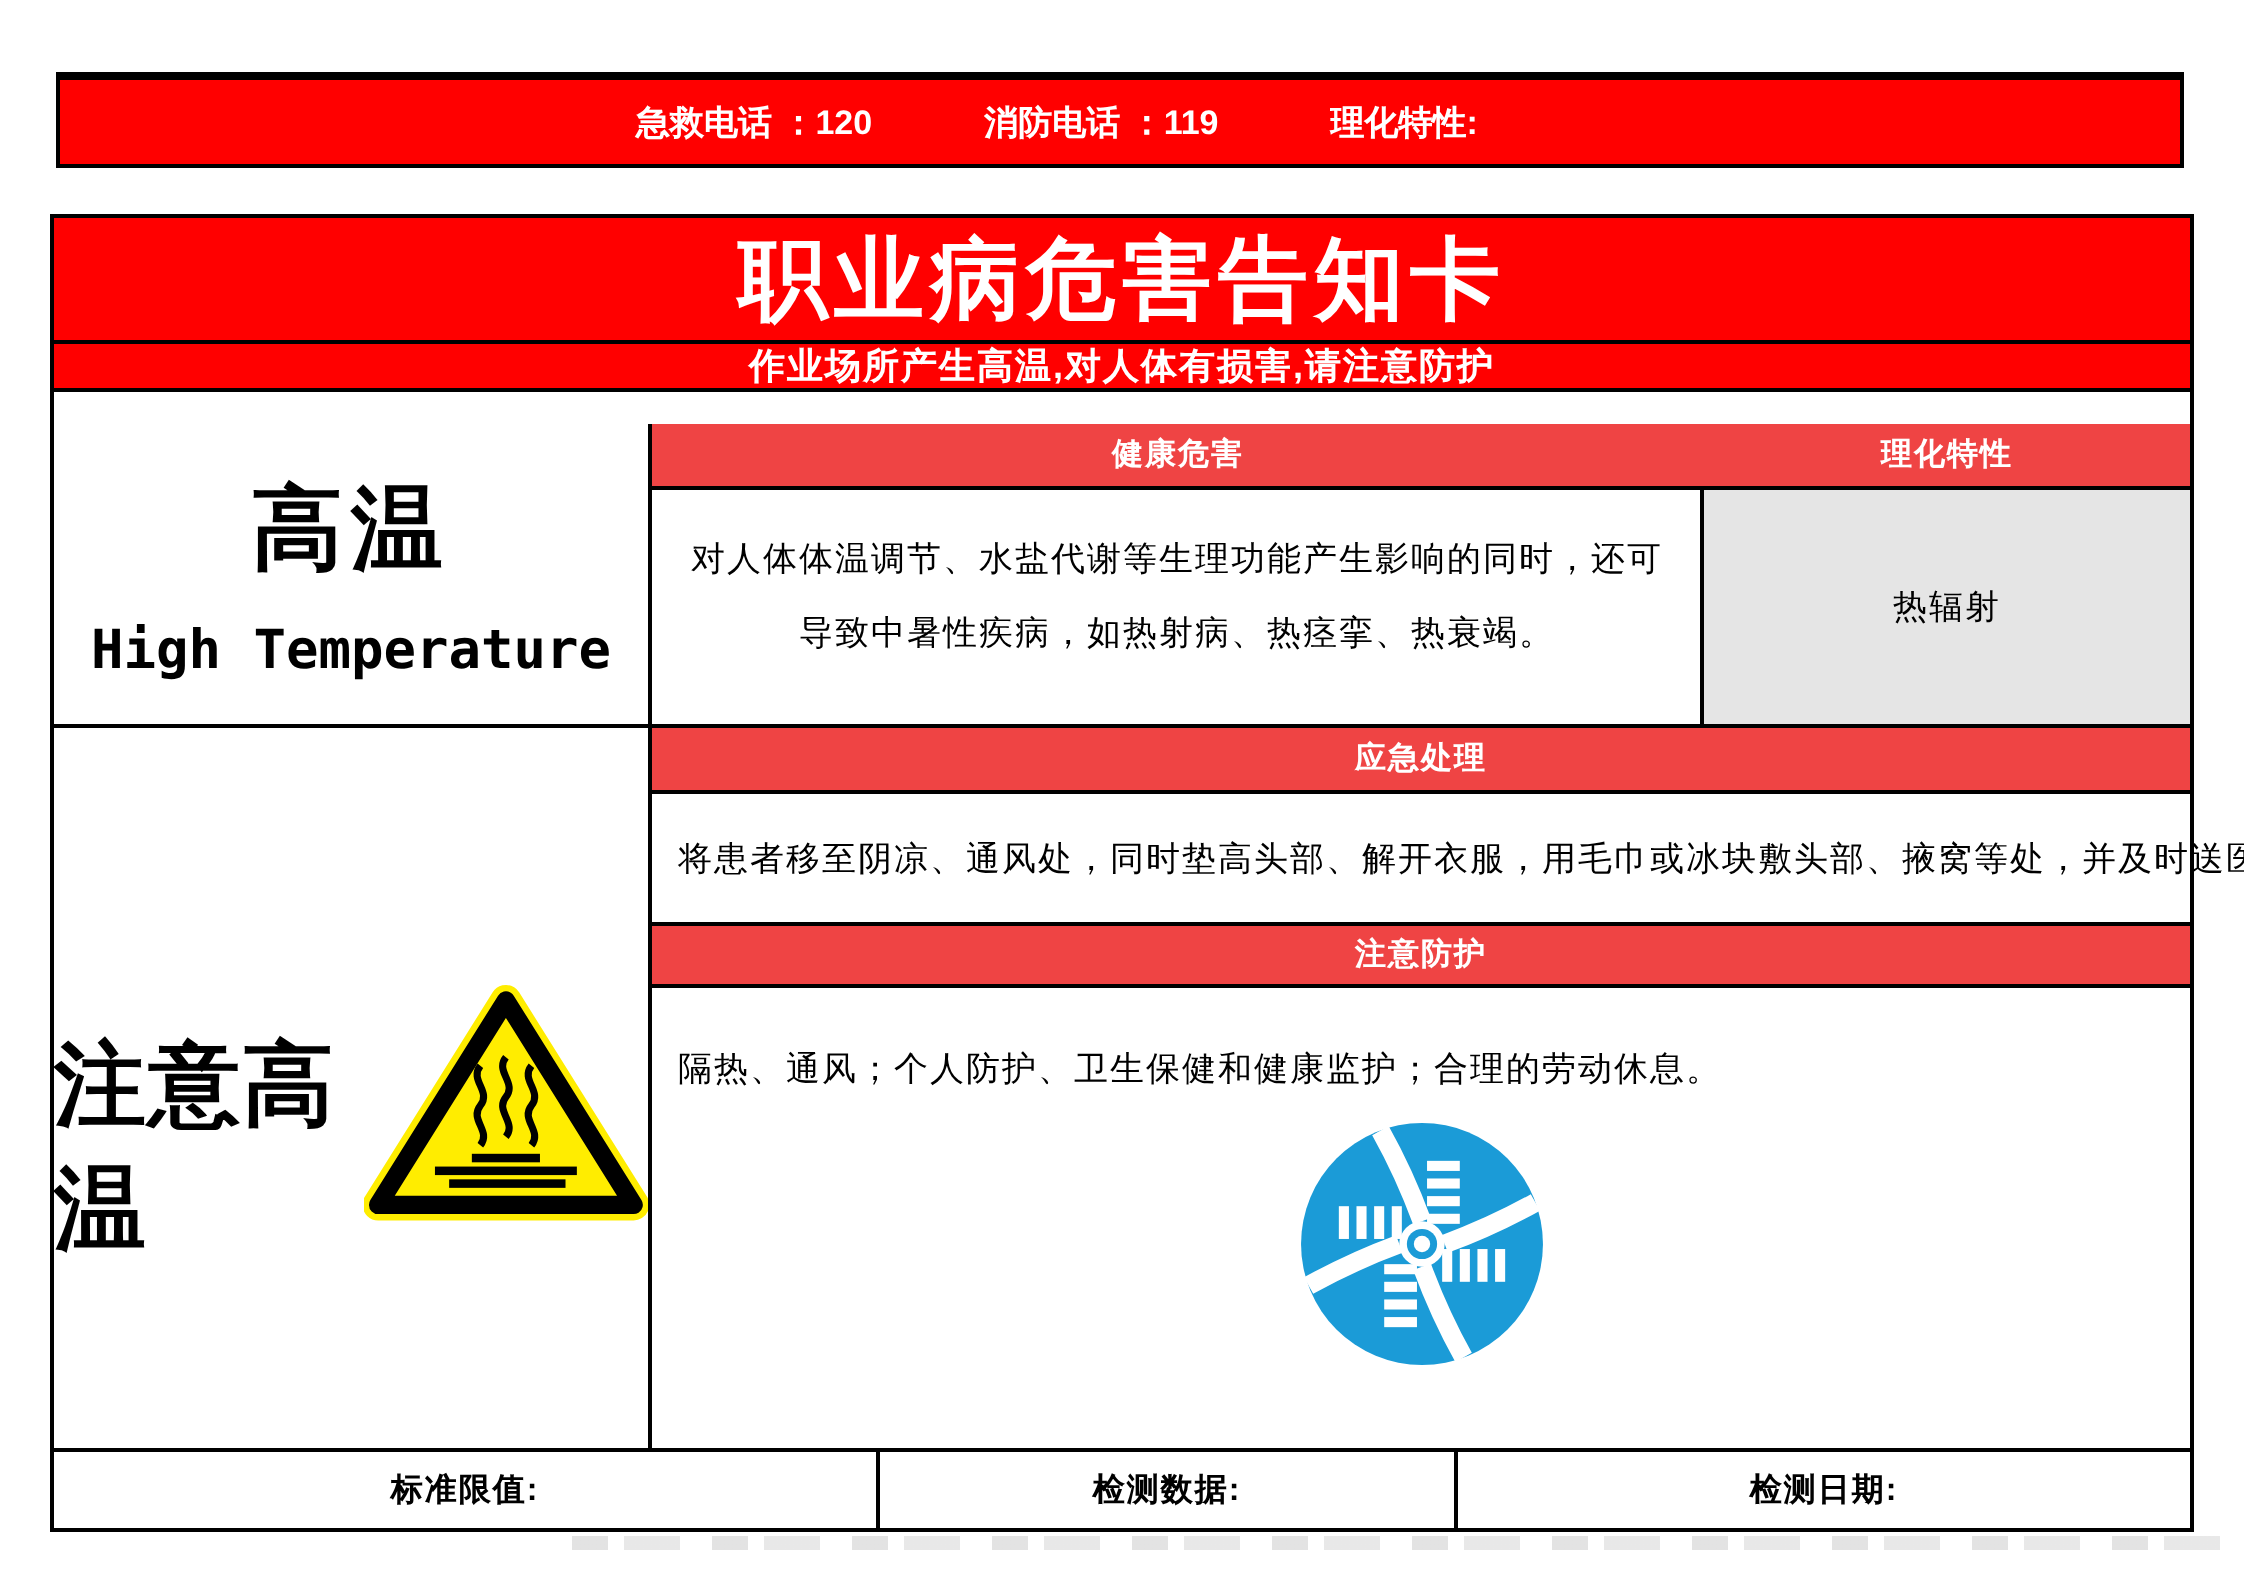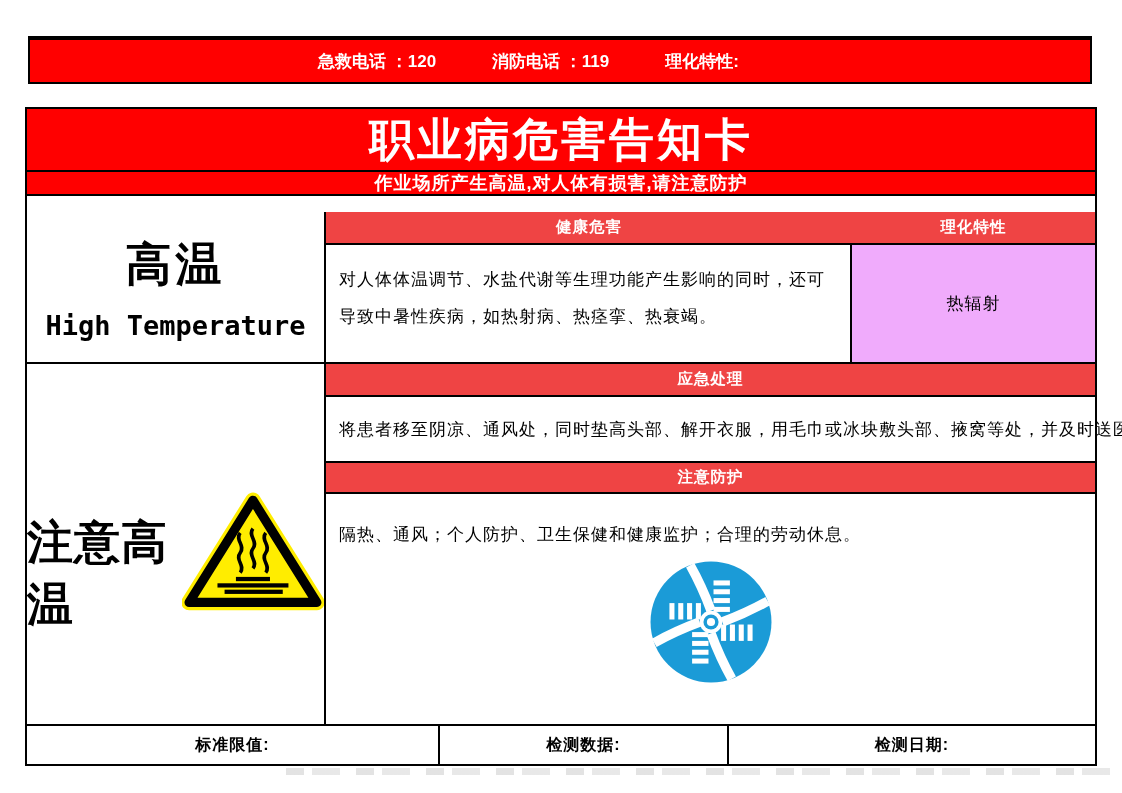--- a/index.html
+++ b/index.html
@@ -68,27 +68,27 @@
   .head-health   { left:299px; top:103px; width:526px; height:33px; }
   .head-physchem { left:825px; top:103px; width:243px; height:33px; }
   .head-emergency  { left:299px; top:255px; width:769px; height:33px; }
   .head-protection { left:299px; top:354px; width:769px; height:31px; }
 
   
   .body-text { font-size:17px; letter-spacing:1px; line-height:37px; }
   .cell-health-text {
     left:299px; top:136px; width:526px; height:119px;
     border-right:2px solid #000; border-bottom:2px solid #000;
-    padding:16px 12px 0 13px; background:#fff;
+    padding:16px 12px 0 13px; background:#fff;text-align:center;
   }
   .cell-physchem {
     left:825px; top:136px; width:243px; height:119px;
     border-bottom:2px solid #000;
     display:flex; align-items:center; justify-content:center;
-    font-size:17px; letter-spacing:1px; background:#f0abfc;
+    font-size:17px; letter-spacing:1px; background:#e5e5e5;
   }
   .cell-emergency-text {
     left:299px; top:288px; width:769px; height:66px;
     border-bottom:2px solid #000;
     display:flex; align-items:center; padding-left:13px; background:#fff;
     white-space:nowrap;
   }
   .cell-protection {
     left:299px; top:385px; width:769px; height:232px;
     border-bottom:2px solid #000; background:#fff;

